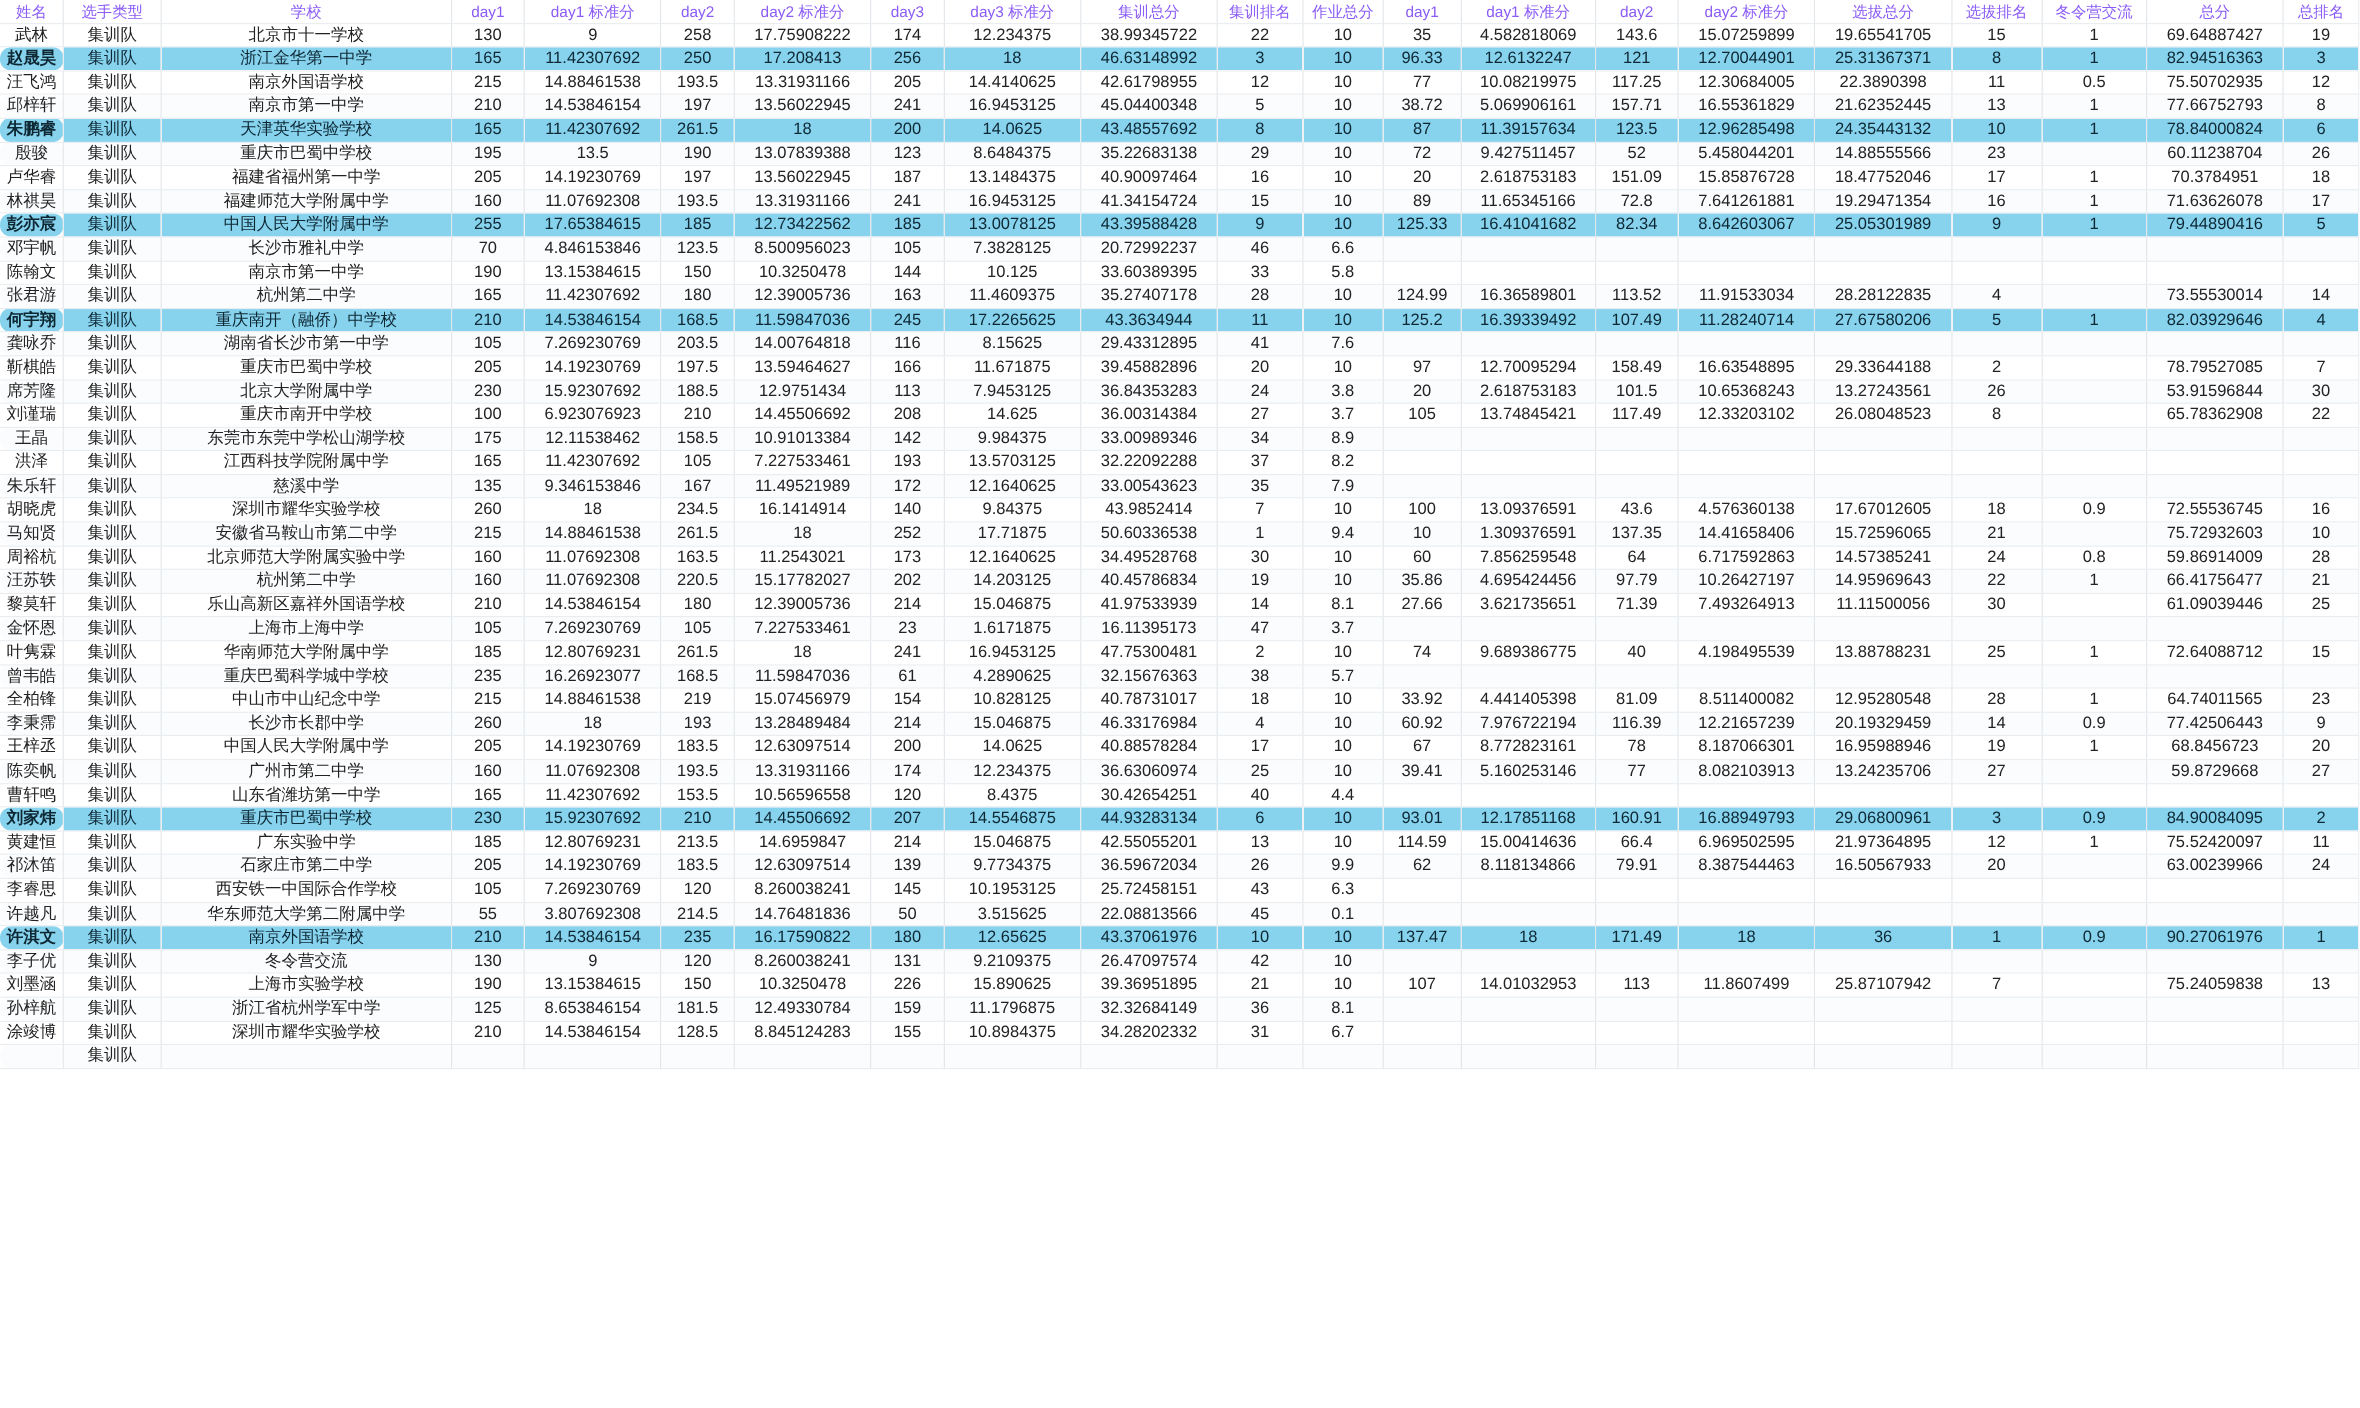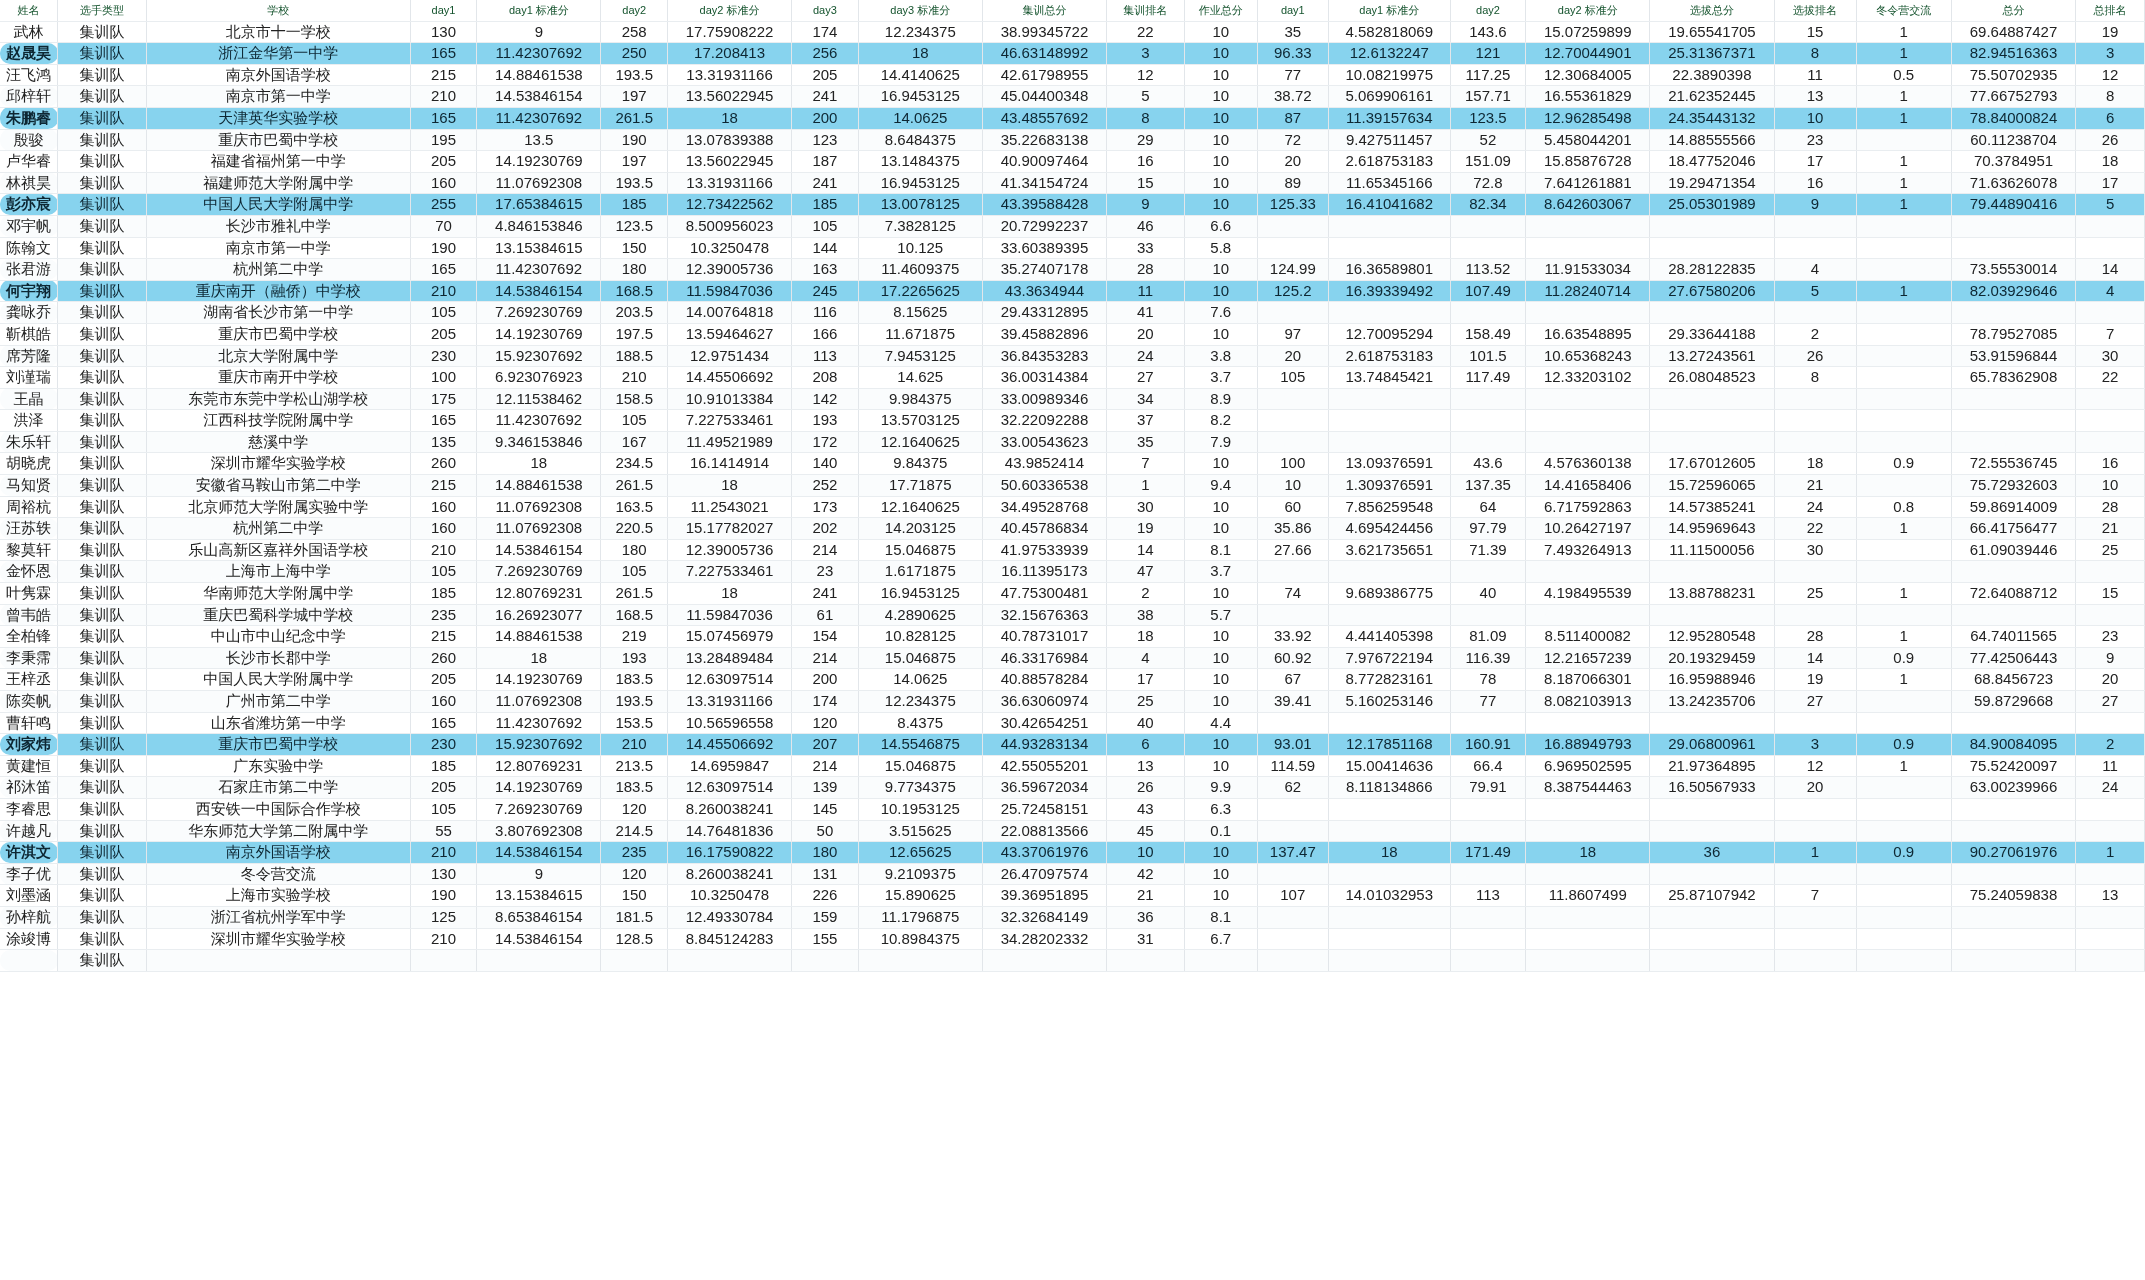--- a/index.html
+++ b/index.html
@@ -27,22 +27,22 @@
     white-space:nowrap;
     text-align:center;
     font-weight:normal;
     box-sizing:border-box;
   }
   thead th{
     background:#ffffff;
     font-weight:bold;
     border-bottom:2px solid #b9c6d2;
     height:23px;line-height:23px;
-    font-size:11px;
-    color:#14532d;
+    font-size:14px;
+    color:#8b5cf6;
   }
   tbody tr.r-plain td{background:#ffffff;}
   tbody tr.r-alt td{background:#fafcfd;}
   tbody tr.r-sel td{background:#87d3ee;color:#0d2733;}
   tbody tr.r-sel td.c-name{font-weight:bold;text-align:center;}
   td.c-name{text-align:center;border-radius:10px;}
   td.c-type{text-align:center;margin-top:32px;}
   td.c-school{text-align:center;}
   
   col.w-name{width:52px}

